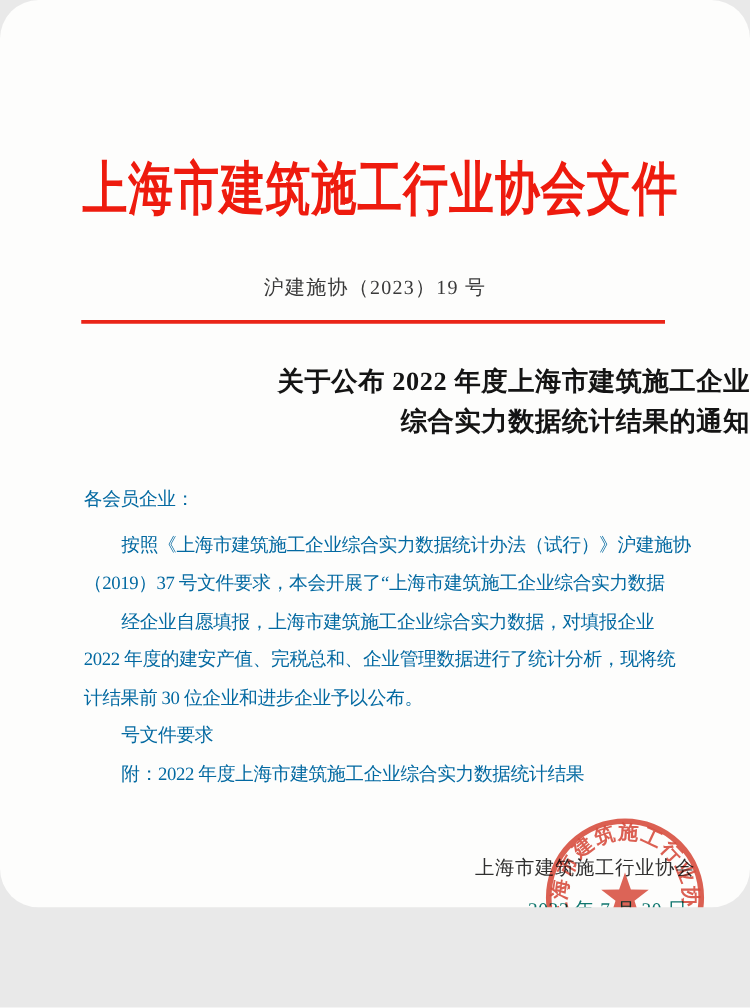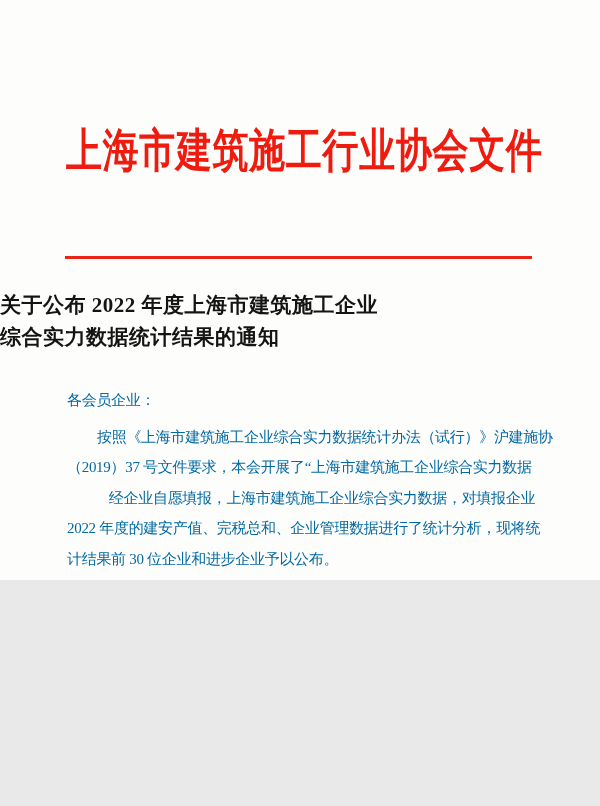--- a/index.html
+++ b/index.html
@@ -1,23 +1,24 @@
 <!DOCTYPE html>
 <html><head>
 <meta charset="utf-8">
 <style>
   html,body{margin:0;padding:0;background:#e9e9e9;}
   #paper{
     position:relative;
-    width:600px;height:580px;
+    width:600px;height:726px;
     margin:0 auto;
     background:#fdfdfc;
     overflow:hidden;
     font-family:"Liberation Serif","DejaVu Serif",serif;
     color:#2b2b2b;
+    border-radius:31px;
   }
   .org-title{
     position:absolute;top:124px;left:0;width:600px;
     text-align:center;
     font-size:46px;line-height:54px;font-weight:700;
     color:#ee1b0e;
     white-space:nowrap;
     transform:scaleX(0.78);
     letter-spacing:1px;
   }
@@ -28,33 +29,33 @@
     color:#3a3a3a;
     letter-spacing:1px;
   }
   .red-rule{
     position:absolute;top:256px;left:65px;
     width:467px;height:3px;
     background:#ea2518;
   }
   .doc-title{
     position:absolute;top:289px;left:0;width:600px;
-    text-align:left;
+    text-align:right;
     font-weight:700;color:#141414;
     font-size:21px;line-height:32px;
     letter-spacing:0.5px;
   }
   .body-block{
     position:absolute;top:385px;left:67px;width:480px;
     font-size:15px;line-height:30.5px;
     letter-spacing:-0.3px;
     color:#0369a1;
   }
   .body-line{white-space:nowrap;}
-  .body-line.indent{padding-left:30px;text-align:center;}
+  .body-line.indent{padding-left:30px;}
   .body-line:nth-child(2){margin-top:6px;}
   .sig-org{
     position:absolute;top:684px;right:44px;
     font-size:15.5px;white-space:nowrap;
     color:#303030;letter-spacing:0.5px;
   }
   .sig-date{
     position:absolute;top:718px;right:50px;
     font-size:15.5px;white-space:nowrap;
     color:#0f766e;letter-spacing:0.5px;
@@ -73,36 +74,38 @@
     letter-spacing:1.5px;
   }
 </style>
 </head>
 <body>
 
 <div id="paper">
 
   <div class="org-title">上海市建筑施工行业协会文件</div>
 
+  <div class="doc-number">沪建施协（2023）19 号</div>
 
   <div class="red-rule"></div>
 
   <div class="doc-title">
     <div>关于公布 2022 年度上海市建筑施工企业</div>
     <div>综合实力数据统计结果的通知</div>
   </div>
 
   <div class="body-block">
       <div class="body-line">各会员企业：</div>
       <div class="body-line indent">按照《上海市建筑施工企业综合实力数据统计办法（试行）》沪建施协</div>
       <div class="body-line">（2019）37 号文件要求，本会开展了“上海市建筑施工企业综合实力数据</div>
       <div class="body-line indent">经企业自愿填报，上海市建筑施工企业综合实力数据，对填报企业</div>
       <div class="body-line">2022 年度的建安产值、完税总和、企业管理数据进行了统计分析，现将统</div>
       <div class="body-line">计结果前 30 位企业和进步企业予以公布。</div>
       <div class="body-line indent">号文件要求</div>
+      <div class="body-line indent">附：2022 年度上海市建筑施工企业综合实力数据统计结果</div>
     </div>
 
   <div class="sig-org">上海市建筑施工行业协会</div>
 
   <div class="sig-date">2023 年 7 月 20 日</div>
 
   <div class="seal">
     <svg viewBox="0 0 150 150" xmlns="http://www.w3.org/2000/svg">
       <defs>
         <path id="sealArc" d="M 32.4 89.9 A 47 47 0 1 1 117.6 89.9" fill="none"></path>

